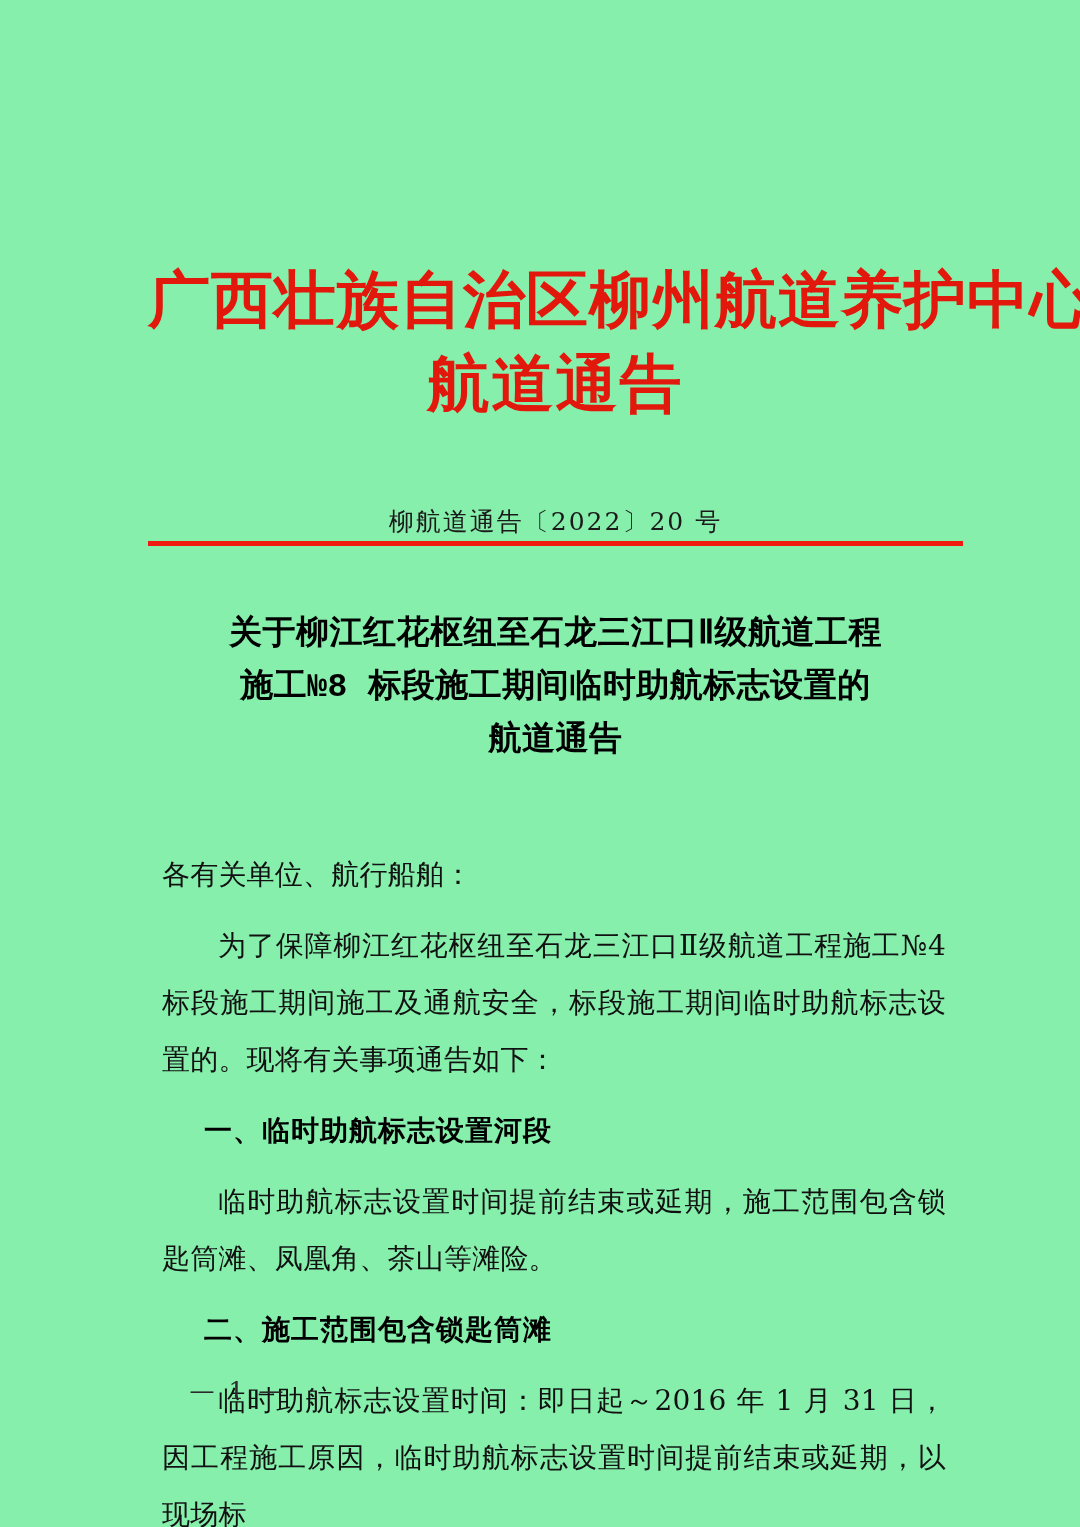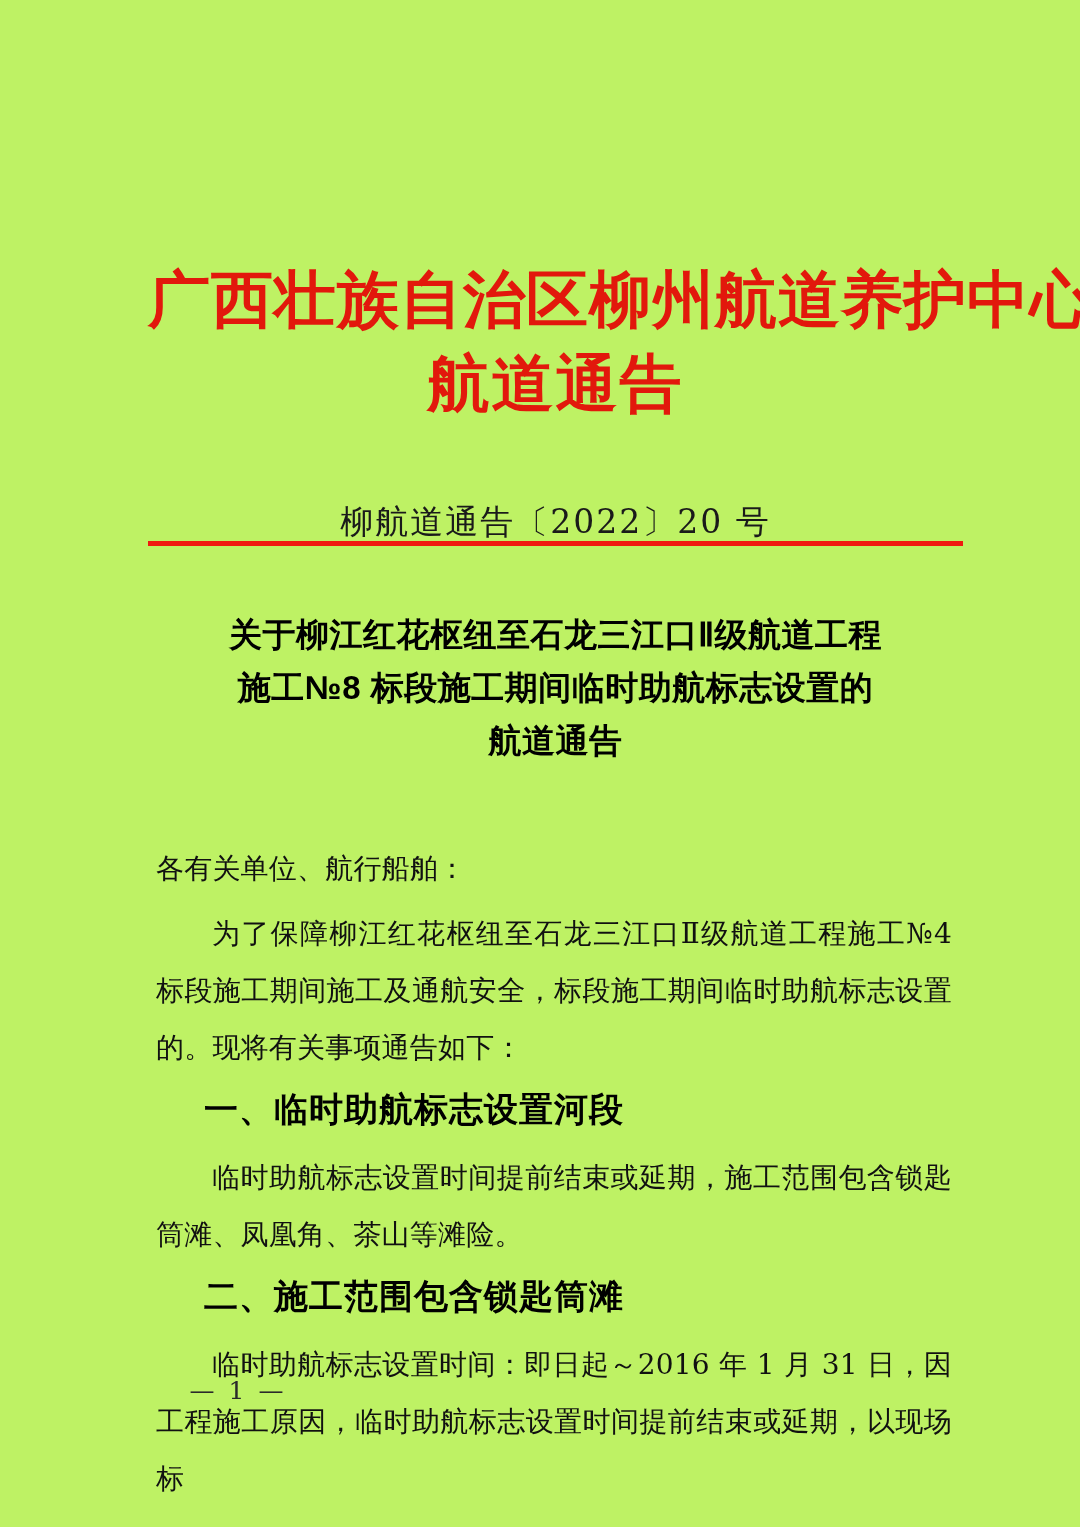--- a/index.html
+++ b/index.html
@@ -6,21 +6,21 @@
   html, body {
     margin: 0;
     padding: 0;
     background: #ffffff;
   }
 
   .page {
     position: relative;
     width: 1080px;
     height: 1527px;
-    background: #bef264;
+    background: #86efac;
     overflow: hidden;
     font-family: "DejaVu Serif", "Liberation Serif", serif;
     color: #000000;
     -webkit-font-smoothing: antialiased;
   }
 
   
   .masthead {
     position: absolute;
     left: 148px;
@@ -45,21 +45,21 @@
   }
 
   
   .doc-number {
     position: absolute;
     left: 148px;
     top: 505px;
     width: 815px;
     text-align: center;
     font-family: "DejaVu Serif", "Liberation Serif", serif;
-    font-size: 33px;
+    font-size: 25px;
     line-height: 34px;
     letter-spacing: 2px;
     color: #1a1a1a;
     white-space: nowrap;
   }
 
   
   .red-rule {
     position: absolute;
     left: 148px;
@@ -73,21 +73,21 @@
   .subject {
     position: absolute;
     left: 148px;
     top: 608px;
     width: 815px;
     text-align: center;
   }
 
   .subject-line {
     display: block;
-    font-family: Liberation Sans, sans-serif;
+    font-family: Liberation Mono, monospace;
     font-weight: 700;
     font-size: 33px;
     line-height: 53px;
     letter-spacing: 0.5px;
     color: #000000;
     white-space: nowrap;
   }
 
   
   .body-block {
@@ -96,33 +96,33 @@
     top: 832px;
     width: 812px;
   }
 
   .para {
     font-family: "DejaVu Serif", "Liberation Serif", serif;
     font-size: 28px;
     line-height: 57px;
     letter-spacing: 0.2px;
     color: #111111;
-    margin: 8px;
+    margin: 14px;
     text-align: justify;
     text-justify: inter-ideograph;
   }
 
   .para.indent {
     text-indent: 56px;
   }
 
   .section-head {
-    font-family: Liberation Mono, monospace;
+    font-family: Liberation Sans, sans-serif;
     font-weight: 700;
-    font-size: 34px;
+    font-size: 28px;
     line-height: 57px;
     letter-spacing: 1px;
     color: #000000;
     margin: 0;
     text-indent: 56px;
   }
 
   
   .page-footer {
     position: absolute;

